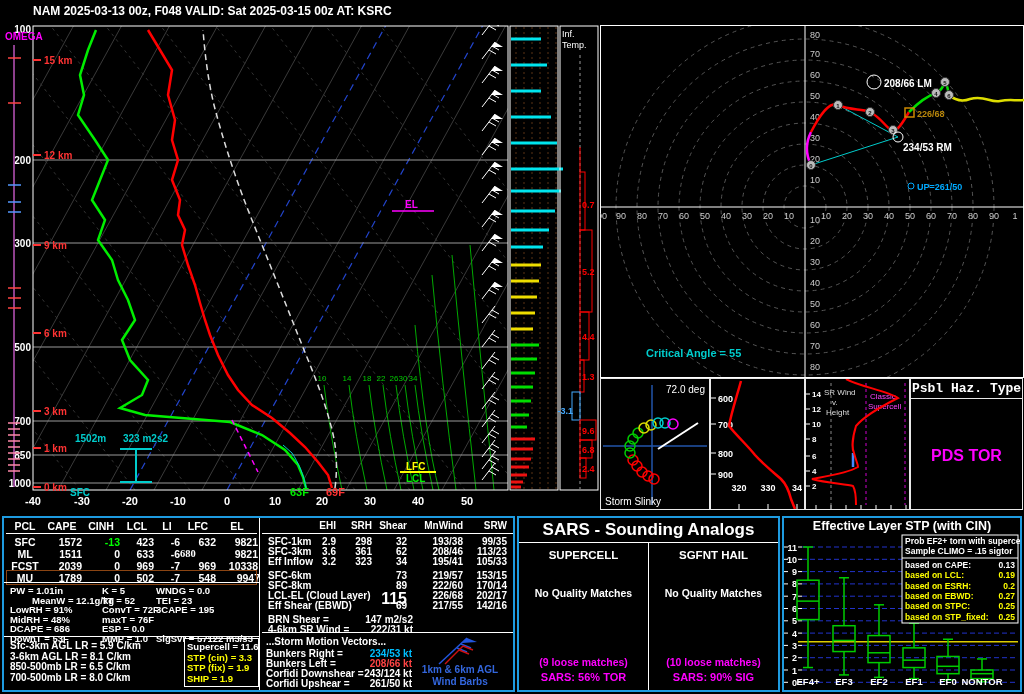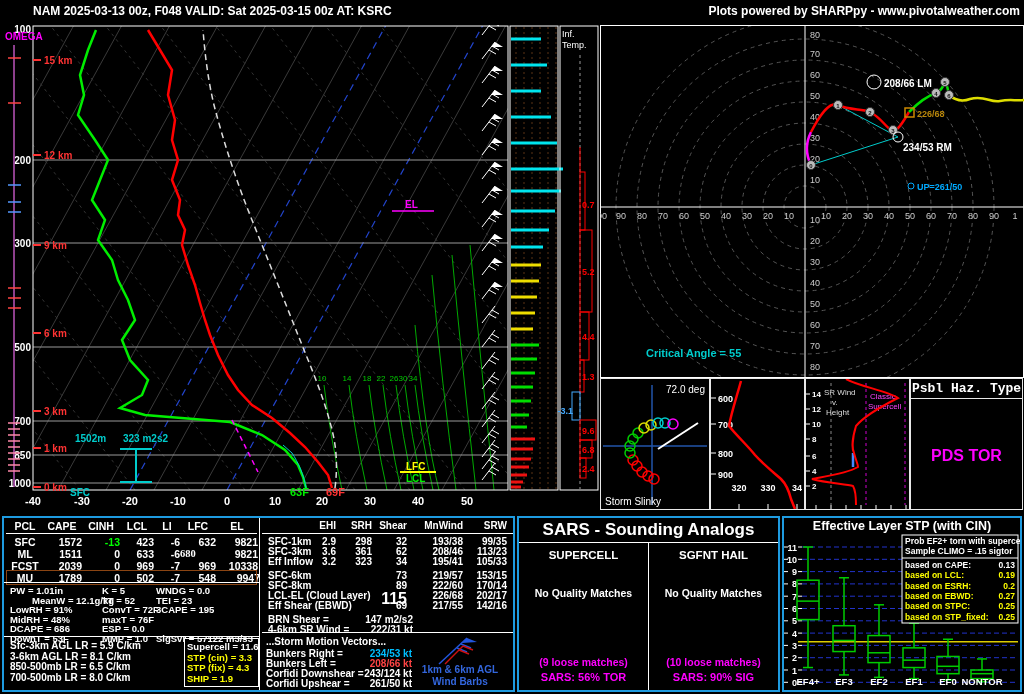--- a/index.html
+++ b/index.html
@@ -25,21 +25,20 @@
   .sars-res{position:absolute;top:128px;width:100%;text-align:center;font-size:11px;font-weight:bold;color:#FF00FF;}
   #stp-title{position:absolute;left:0;top:1px;width:100%;text-align:center;font-size:12.5px;font-weight:bold;}
   .cell{position:absolute;font-size:10.5px;font-weight:bold;white-space:nowrap;}
 </style>
 </head>
 <body>
 
 <div id="app">
 
   <div class="hdr-l">NAM 2025-03-13 00z, F048  VALID: Sat 2025-03-15 00z  AT: KSRC</div>
-  <div class="hdr-r">Plots powered by SHARPpy - www.pivotalweather.com</div>
 
   <svg id="skewt" style="left:0;top:25px" width="600" height="490" viewBox="0 0 600 490">
       <clipPath id="skclip">
         <rect x="33" y="1" width="475" height="464"></rect>
       </clipPath>
       <g clip-path="url(#skclip)">
         <line x1="-230" y1="465" x2="26" y2="0" stroke="#3a3a3a" stroke-width="1"></line>
         <line x1="-182" y1="465" x2="74" y2="0" stroke="#3a3a3a" stroke-width="1"></line>
         <line x1="-134" y1="465" x2="122" y2="0" stroke="#3a3a3a" stroke-width="1"></line>
         <line x1="-86" y1="465" x2="170" y2="0" stroke="#3a3a3a" stroke-width="1"></line>
@@ -567,21 +566,21 @@
       <div class="cell" style="left: 152px; top: 86px; font-size: 9.5px;">3CAPE = 195</div>
       <div class="cell" style="left: 152px; top: 114.5px; font-size: 9.5px;">SigSvr = 57122 m3/s3</div>
       <div class="cell" style="left: 0px; top: 118px; width: 256px; height: 1px; background: rgb(255, 255, 255);"></div>
       <div class="cell" style="left: 6px; top: 122px; font-size: 10px;">Sfc-3km AGL LR = 5.9 C/km</div>
       <div class="cell" style="left: 6px; top: 132.5px; font-size: 10px;">3-6km AGL LR = 8.1 C/km</div>
       <div class="cell" style="left: 6px; top: 143px; font-size: 10px;">850-500mb LR = 6.5 C/km</div>
       <div class="cell" style="left: 6px; top: 153.5px; font-size: 10px;">700-500mb LR = 8.0 C/km</div>
       <div class="cell" style="left: 180px; top: 120px; width: 73px; height: 47px; border: 1px solid rgb(255, 255, 255);"></div>
       <div class="cell" style="left: 183px; top: 123px; font-size: 9.5px; color: rgb(255, 255, 255);">Supercell = 11.6</div>
       <div class="cell" style="left: 183px; top: 133.5px; font-size: 9.5px; color: rgb(255, 255, 0);">STP (cin) = 3.3</div>
-      <div class="cell" style="left: 183px; top: 144px; font-size: 9.5px; color: rgb(255, 255, 0);">STP (fix) = 4.3</div>
+      <div class="cell" style="left: 183px; top: 144px; font-size: 9.5px; color: rgb(255, 255, 0);">STP (fix) = 1.9</div>
       <div class="cell" style="left: 183px; top: 154.5px; font-size: 9.5px; color: rgb(255, 255, 0);">SHIP = 1.9</div>
       <div class="cell" style="left: 255px; top: 0px; width: 1px; height: 172px; background: rgb(255, 255, 255);"></div>
       <div class="cell" style="right: 177px; top: 2px; font-size: 10px;">EHI</div>
       <div class="cell" style="right: 141px; top: 2px; font-size: 10px;">SRH</div>
       <div class="cell" style="right: 106px; top: 2px; font-size: 10px;">Shear</div>
       <div class="cell" style="right: 50px; top: 2px; font-size: 10px;">MnWind</div>
       <div class="cell" style="right: 6px; top: 2px; font-size: 10px;">SRW</div>
       <div class="cell" style="left: 258px; top: 15px; width: 251px; height: 1px; background: rgb(255, 255, 255);"></div>
       <div class="cell" style="left: 264px; top: 18px; font-size: 10px;">SFC-1km</div>
       <div class="cell" style="right: 177px; top: 18px; font-size: 10px;">2.9</div>

